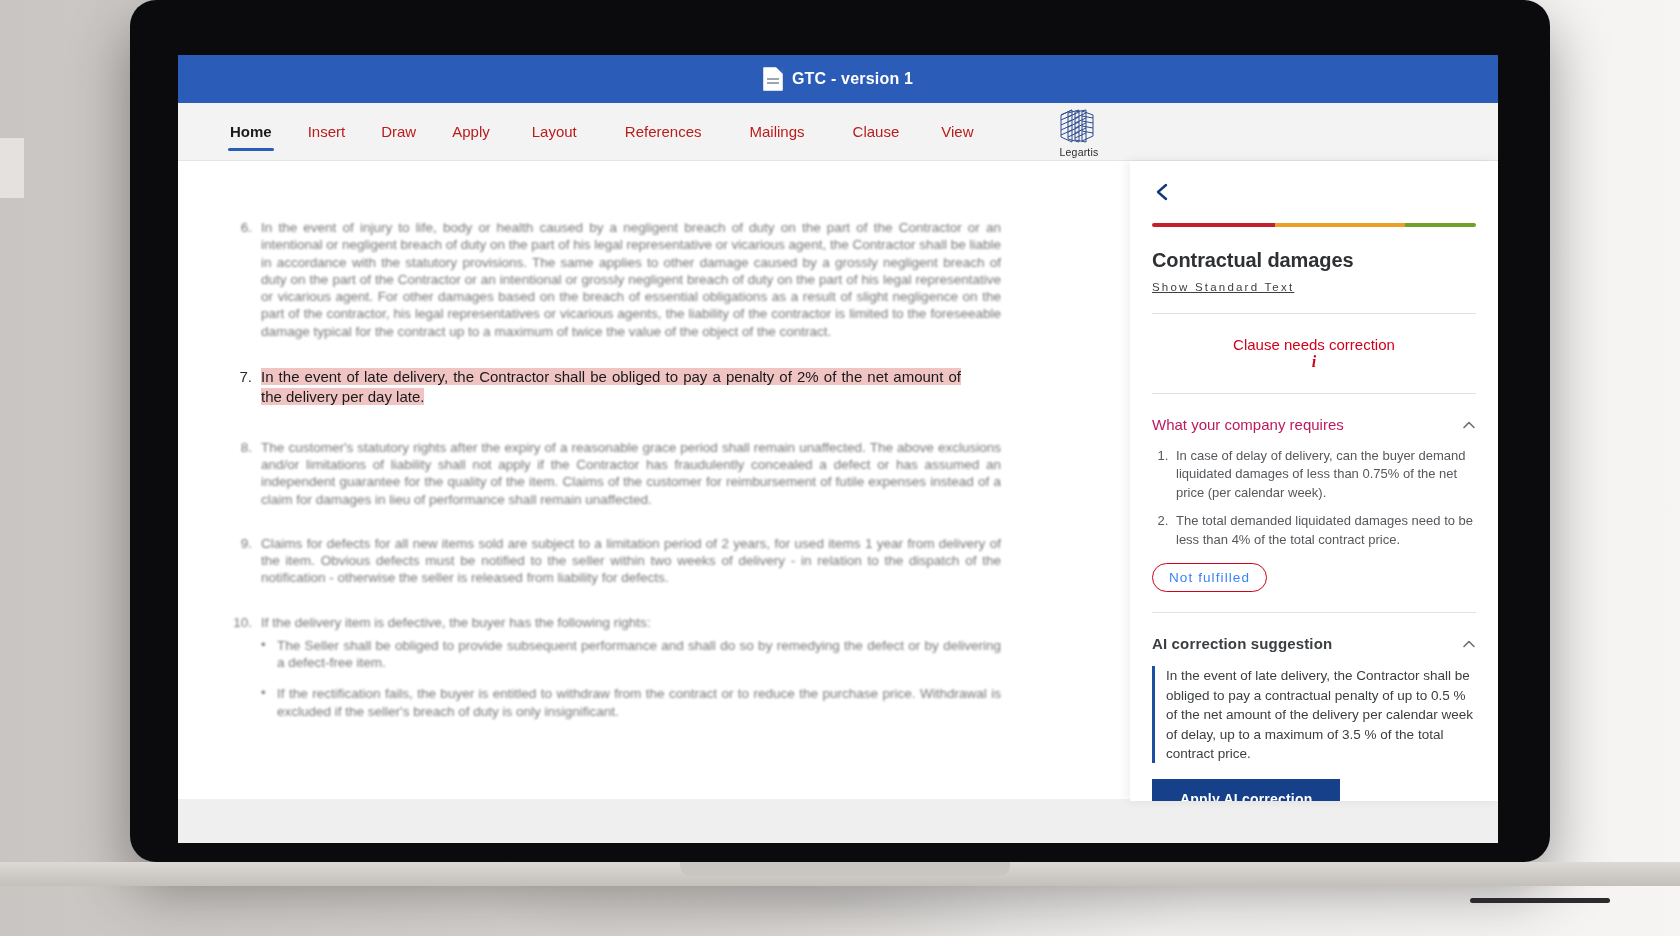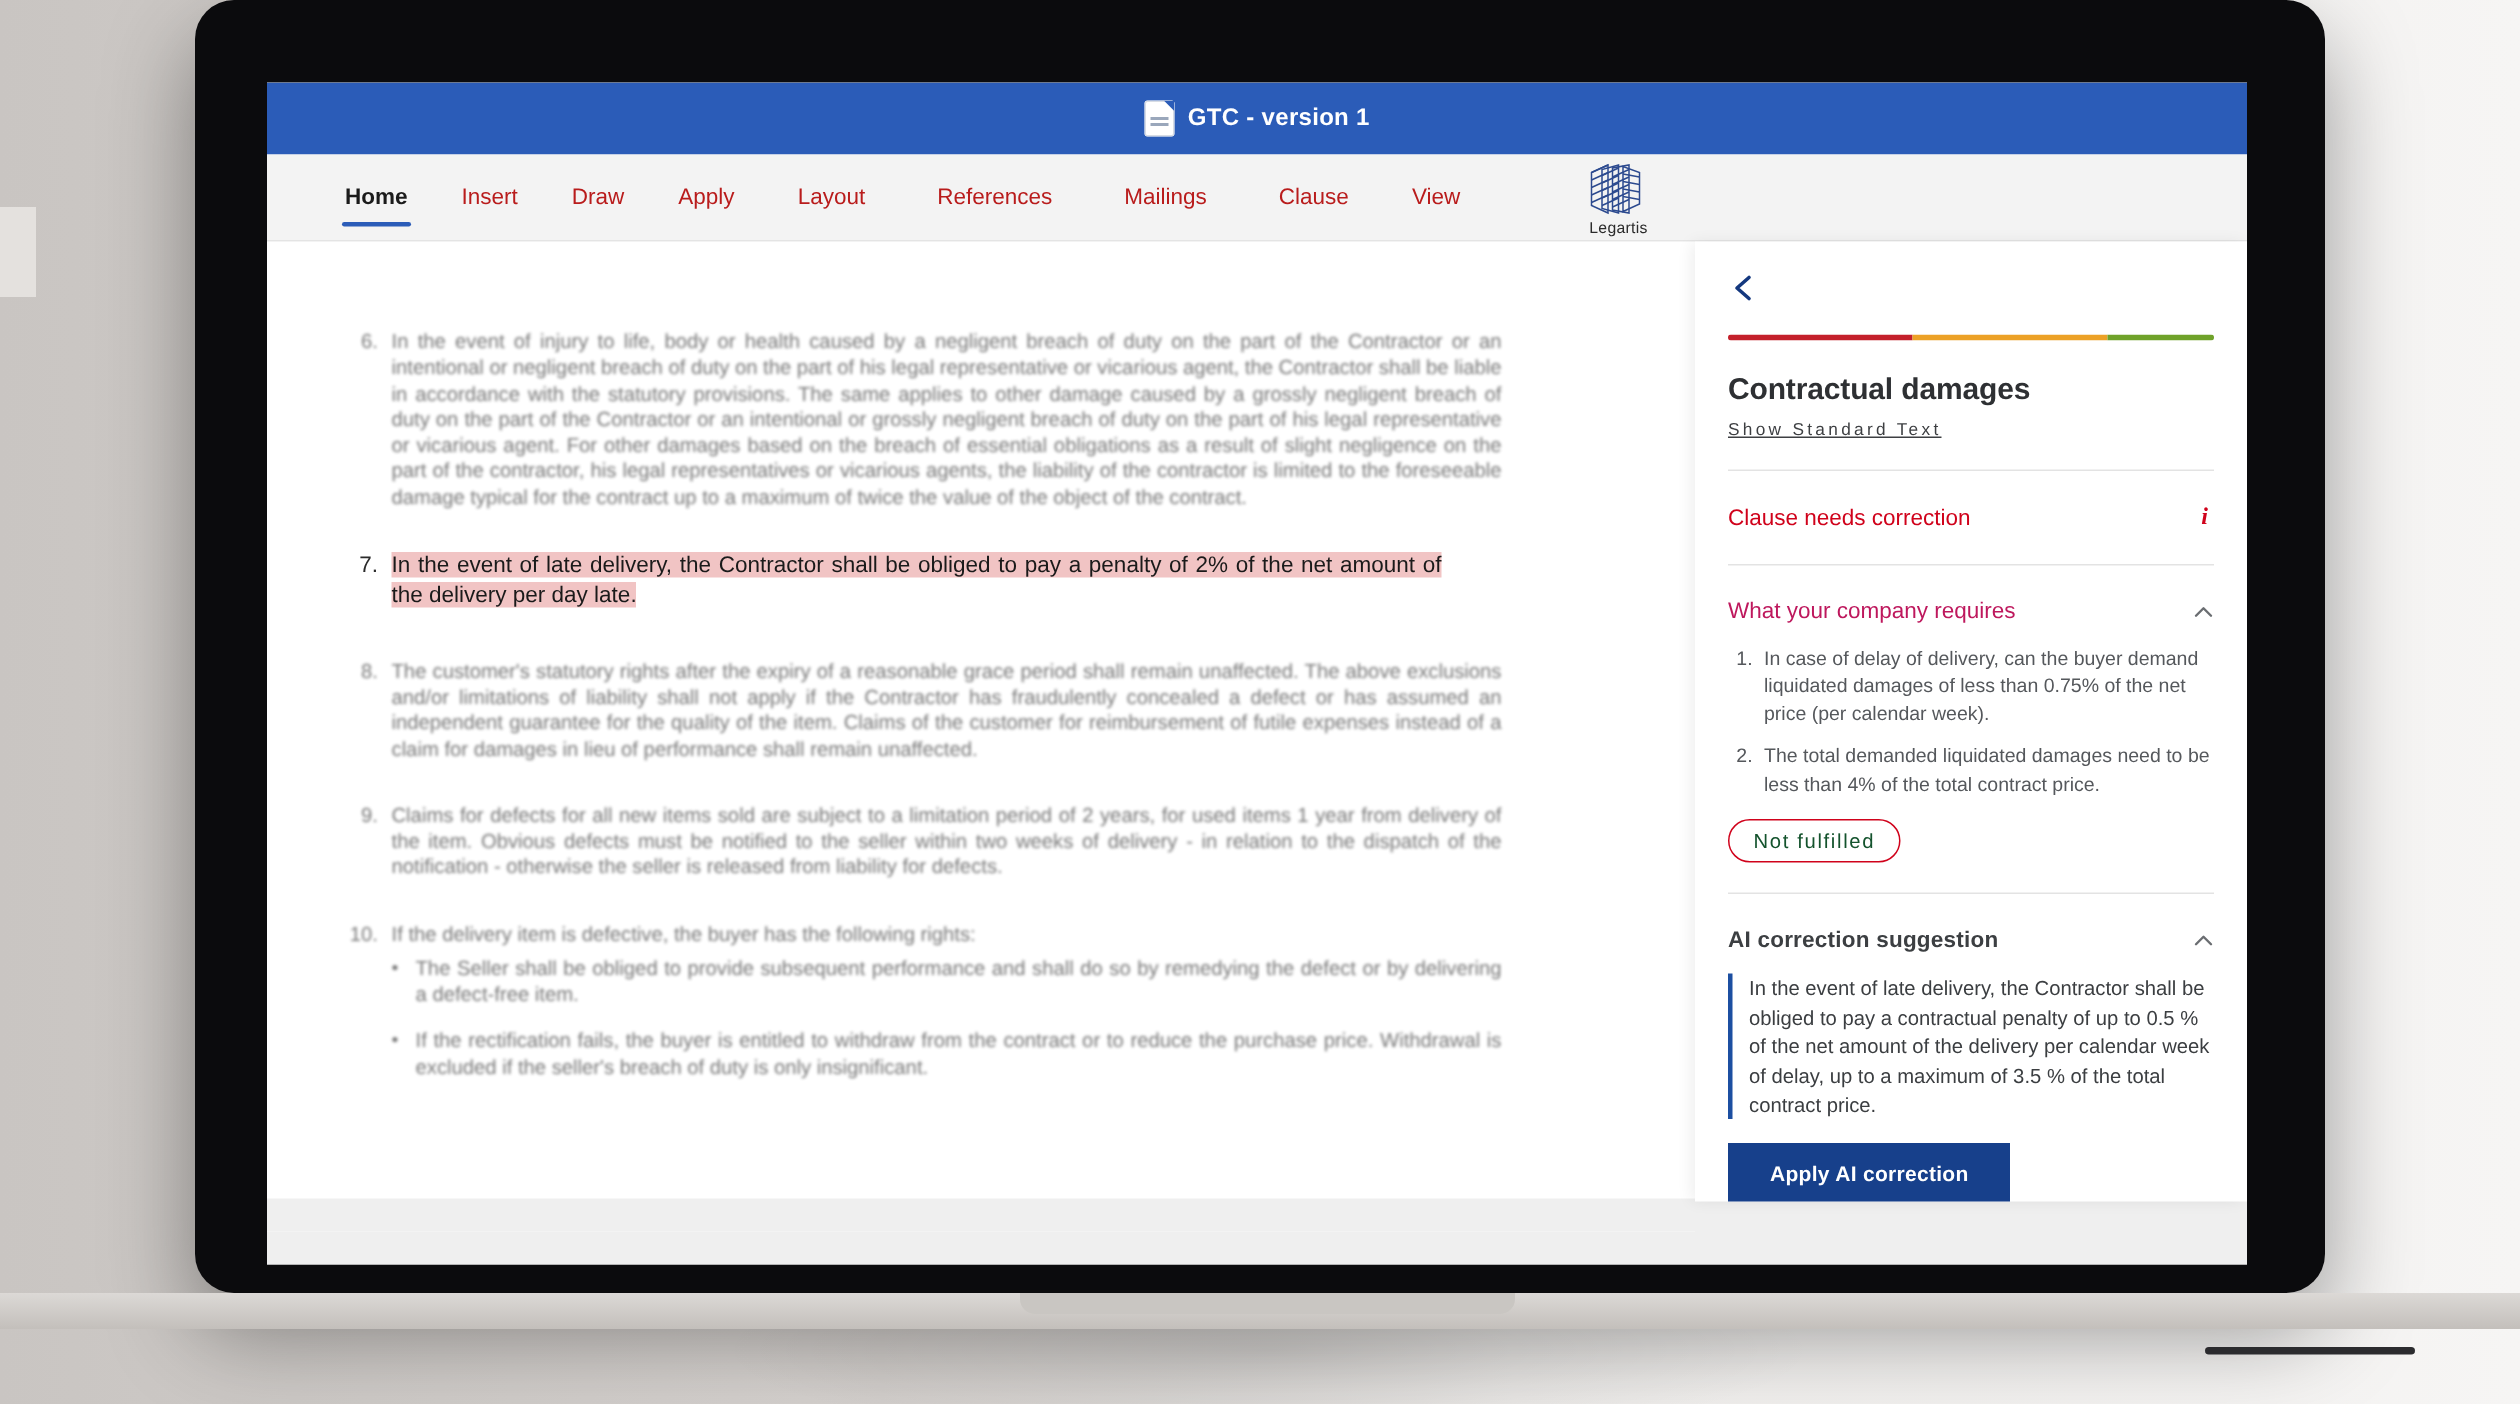--- a/index.html
+++ b/index.html
@@ -137,39 +137,39 @@
   }
   .score-bar{ display:flex; height:4px; border-radius:2px; overflow:hidden; margin-bottom:22px;}
   .score-bar i{ display:block; height:4px; }
 
   .panel-title{ font-size:20px; font-weight:bold; color:#2e3033; letter-spacing:-.1px; }
   .std-link{
     display:inline-block; margin-top:9px; font-size:11.5px; color:#3d3f42;
     letter-spacing:2.2px; text-decoration:underline; cursor:pointer;
   }
   .hr{ height:1px; background:#e3e3e3; margin:18px 0; }
-  .status-row{ display:flex; align-items:center; justify-content:space-between; padding:4px 0 4px; }
+  .status-row{ display:flex; align-items:center; justify-content:space-between; padding:4px 0 4px;flex-direction:column; }
   .status-text{ font-size:15px; color:#d0021b; }
   .info-i{
     font-family:"Liberation Serif", serif; font-style:italic; font-weight:bold;
     color:#d0021b; font-size:16px; cursor:pointer; padding:0 4px;
   }
   .sec-head{
     display:flex; align-items:center; justify-content:space-between;
     padding:4px 0 2px; cursor:pointer;
   }
   .sec-head .t{ font-size:15px; color:#be185d; }
   .sec-head.bold .t{ font-weight:bold; color:#3c3f42; letter-spacing:.15px;}
   .caret{ width:14px; height:14px; }
   ol.req{ margin:12px 0 0 0; padding-left:20px; }
   ol.req li{
     font-size:13px; color:#55585c; line-height:1.42; margin-bottom:10px; padding-left:4px;
   }
   .pill{
-    display:inline-block; border:1.5px solid #d0021b; color:#14532d;
+    display:inline-block; border:1.5px solid #d0021b; color:#3b82f6;
     border-radius:16px; padding:6px 16px; font-size:13.5px; letter-spacing:1.1px;
     margin-top:4px; cursor:pointer;
   }
   .suggestion{
     border-left:3px solid #1c4fa1; padding-left:11px; margin-top:12px;
     font-size:13.5px; color:#3b3e41; line-height:1.44;
   }
   .apply-btn{
     margin-top:16px; display:inline-block; background:#17408b; color:#fff;
     font-size:14px; font-weight:bold; padding:12px 28px; border:none;

